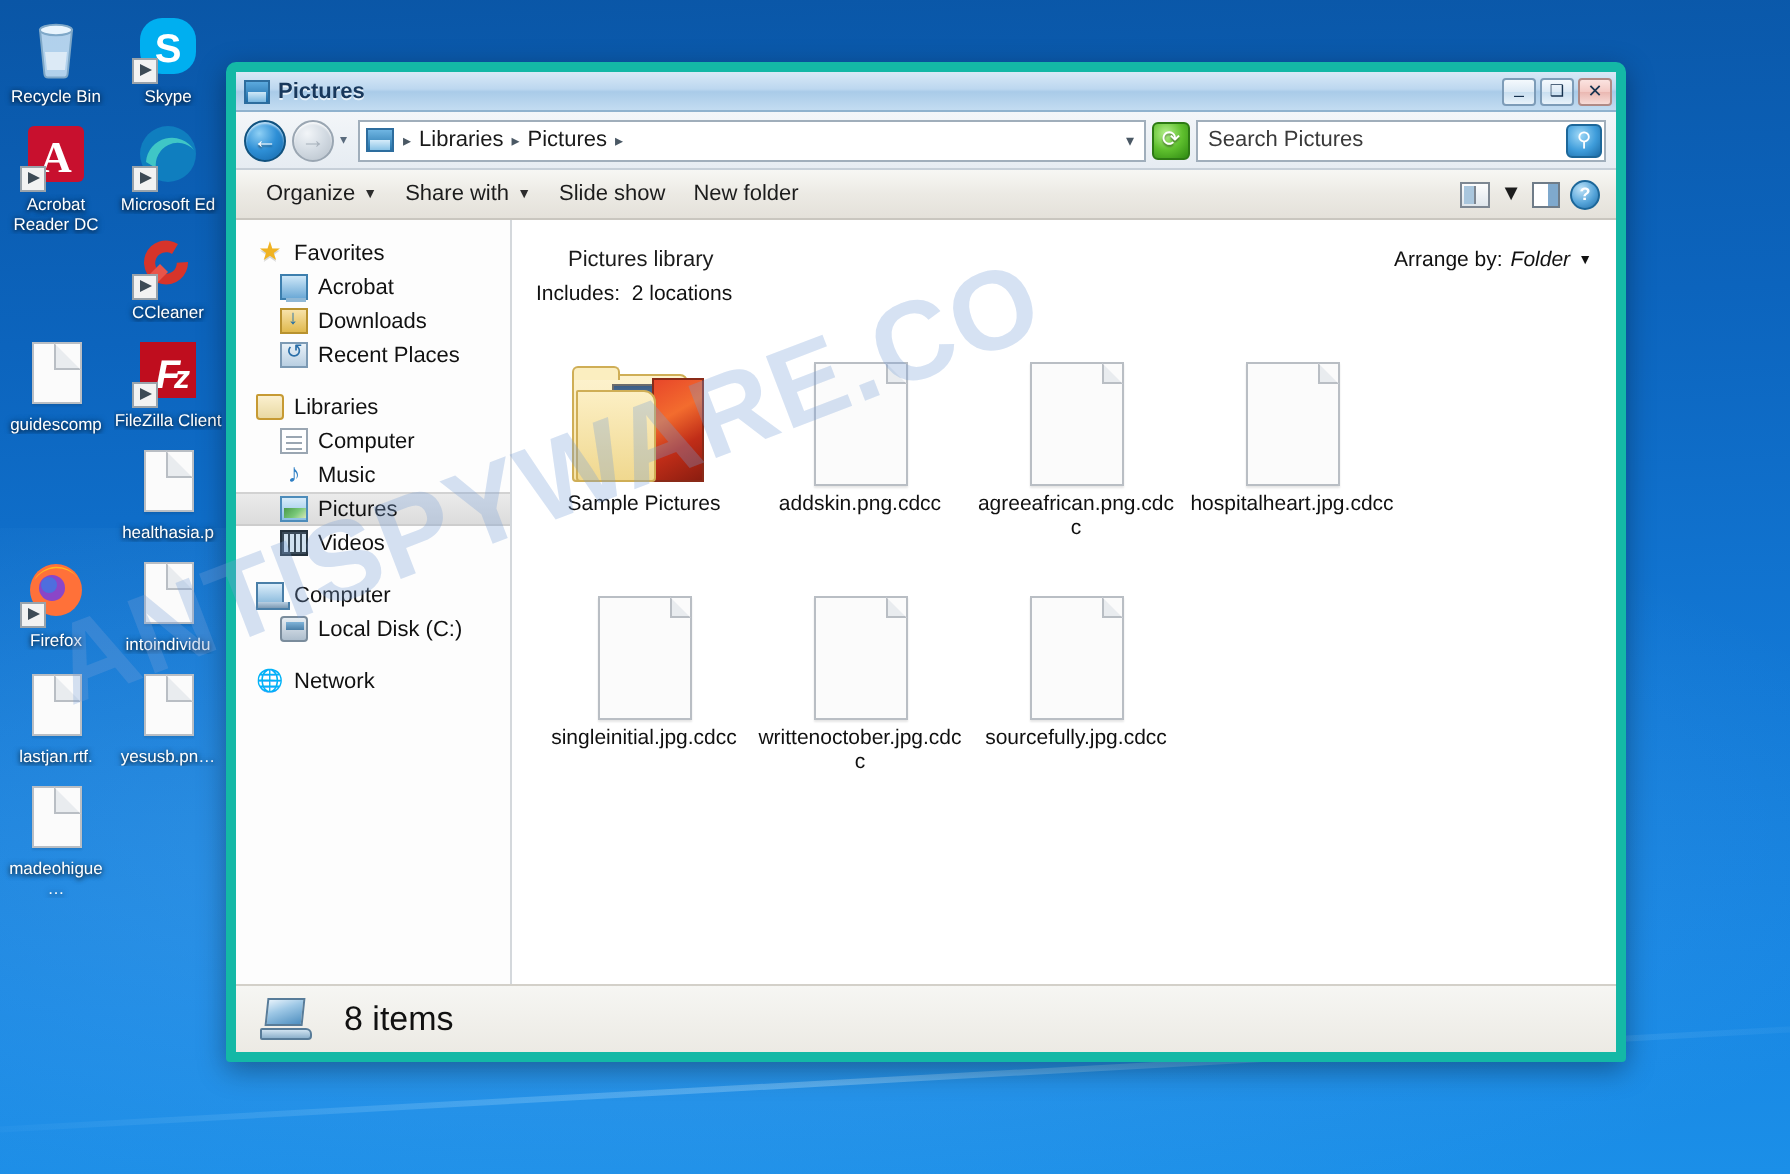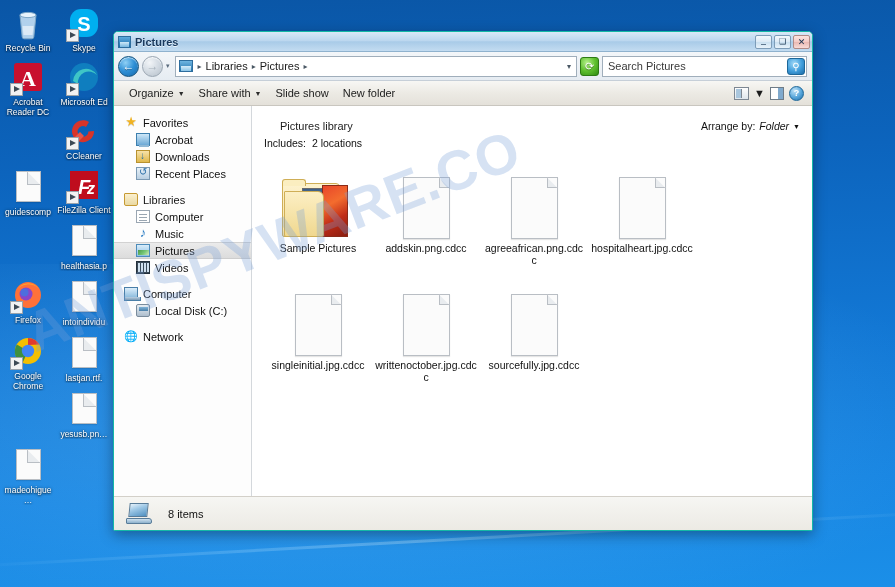--- a/index.html
+++ b/index.html
@@ -87,21 +87,21 @@
     clip-path: polygon(0 0, 100% 100%, 0 100%);
   }
   .doc.corner-big::before { width: 13px; height: 13px; }
 
   
   #explorer {
     position: absolute;
     left: 113px; top: 31px;
     width: 700px; height: 500px;
     background: #f0f0f0;
-    border: 1px solid #14b8a6;
+    border: 5px solid #14b8a6;
     border-radius: 5px 5px 2px 2px;
     box-shadow: 0 4px 14px rgba(0,0,0,.35);
     display: flex; flex-direction: column;
     overflow: hidden;
   }
   .titlebar {
     height: 20px;
     background: linear-gradient(180deg, #d9e9f7 0%, #bcd7ef 45%, #a9cbe8 52%, #c3dcf1 100%);
     border-bottom: 1px solid #8fb2ce;
     display: flex; align-items: center;
@@ -388,21 +388,21 @@
   .sb-ico .scr {
     position: absolute; left: 3px; top: 0; width: 19px; height: 14px;
     background: linear-gradient(160deg,#e6f2fb 0%, #9ec8e6 40%, #4f8fc0 100%);
     border: 1px solid #587c99; transform: skewX(-6deg);
   }
   .sb-ico .base {
     position: absolute; left: 0; bottom: 1px; width: 26px; height: 6px;
     background: linear-gradient(180deg,#cfe2f0,#8db1cc);
     border: 1px solid #587c99; border-radius: 1px 3px 2px 1px;
   }
-  .sb-text { font-size: 11px; color: #111; }
+  .sb-text { font-size: 17px; color: #111; }
 
   
   #watermark {
     position: absolute; left: 0; top: 0; right: 0; bottom: 0;
     pointer-events: none; overflow: hidden; z-index: 50;
   }
   #watermark .wm {
     position: absolute;
     left: 40px; top: 300px;
     font-size: 56px; font-weight: bold; letter-spacing: 1px;
@@ -519,37 +519,20 @@
       <div class="cap">Firefox</div>
     </div>
 
     <div class="dicon">
       <div class="glyph">
         <div class="doc corner-big" style="width:25px;height:31px;margin:2px auto 0 auto;"></div>
       </div>
       <div class="cap">intoindividu</div>
     </div>
 
-    <div class="dicon">
-      <div class="glyph">
-        <svg width="34" height="34" viewBox="0 0 34 34">
-          <circle cx="17" cy="16" r="13" fill="#f5bf00"></circle>
-          <path d="M17 3 a13 13 0 0 1 11.3 6.6 L17 10 Z" fill="#e03a2f"></path>
-          <path d="M5.8 9.6 a13 13 0 0 0 5.6 18.6 L17 16 Z" fill="#3f8f40"></path>
-          <path d="M28.3 9.6 a13 13 0 0 1 -16.9 18.6 L17 16 Z" fill="#d93025" opacity="0"></path>
-          <path d="M17 29 a13 13 0 0 0 11.3 -19.4 L17 16 Z" fill="#4285f4" opacity="0"></path>
-          <path d="M28.3 9.6 A13 13 0 0 1 11.4 28.2 L17 16 Z" fill="#e8e8e8" opacity="0"></path>
-          <circle cx="17" cy="16" r="6.2" fill="#4285f4"></circle>
-          <circle cx="17" cy="16" r="4.6" fill="#4285f4"></circle>
-        </svg>
-        <span class="shortcut-arrow"></span>
-      </div>
-      <div class="cap">Google
-Chrome</div>
-    </div>
 
     <div class="dicon">
       <div class="glyph">
         <div class="doc corner-big" style="width:25px;height:31px;margin:2px auto 0 auto;"></div>
       </div>
       <div class="cap">lastjan.rtf.</div>
     </div>
 
     <div class="dicon">
       <div class="glyph">

